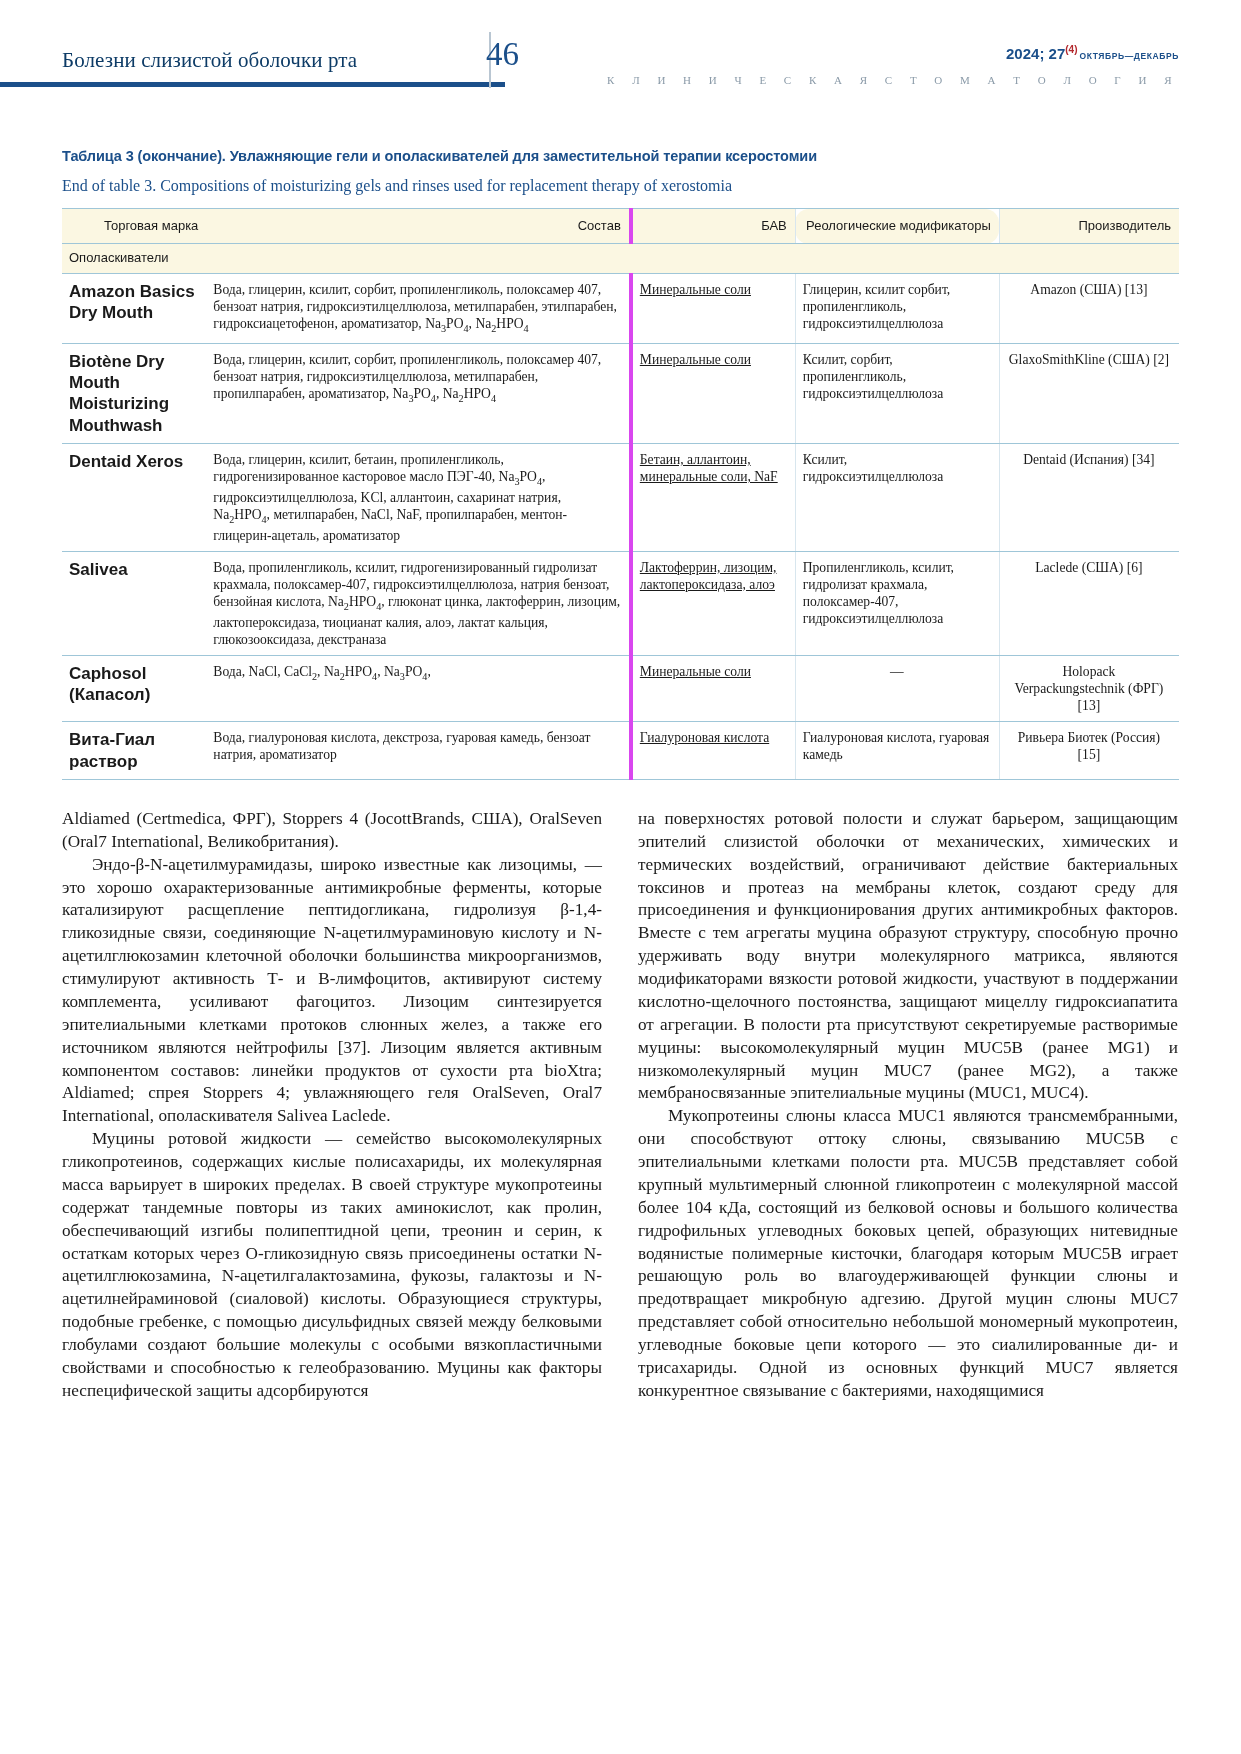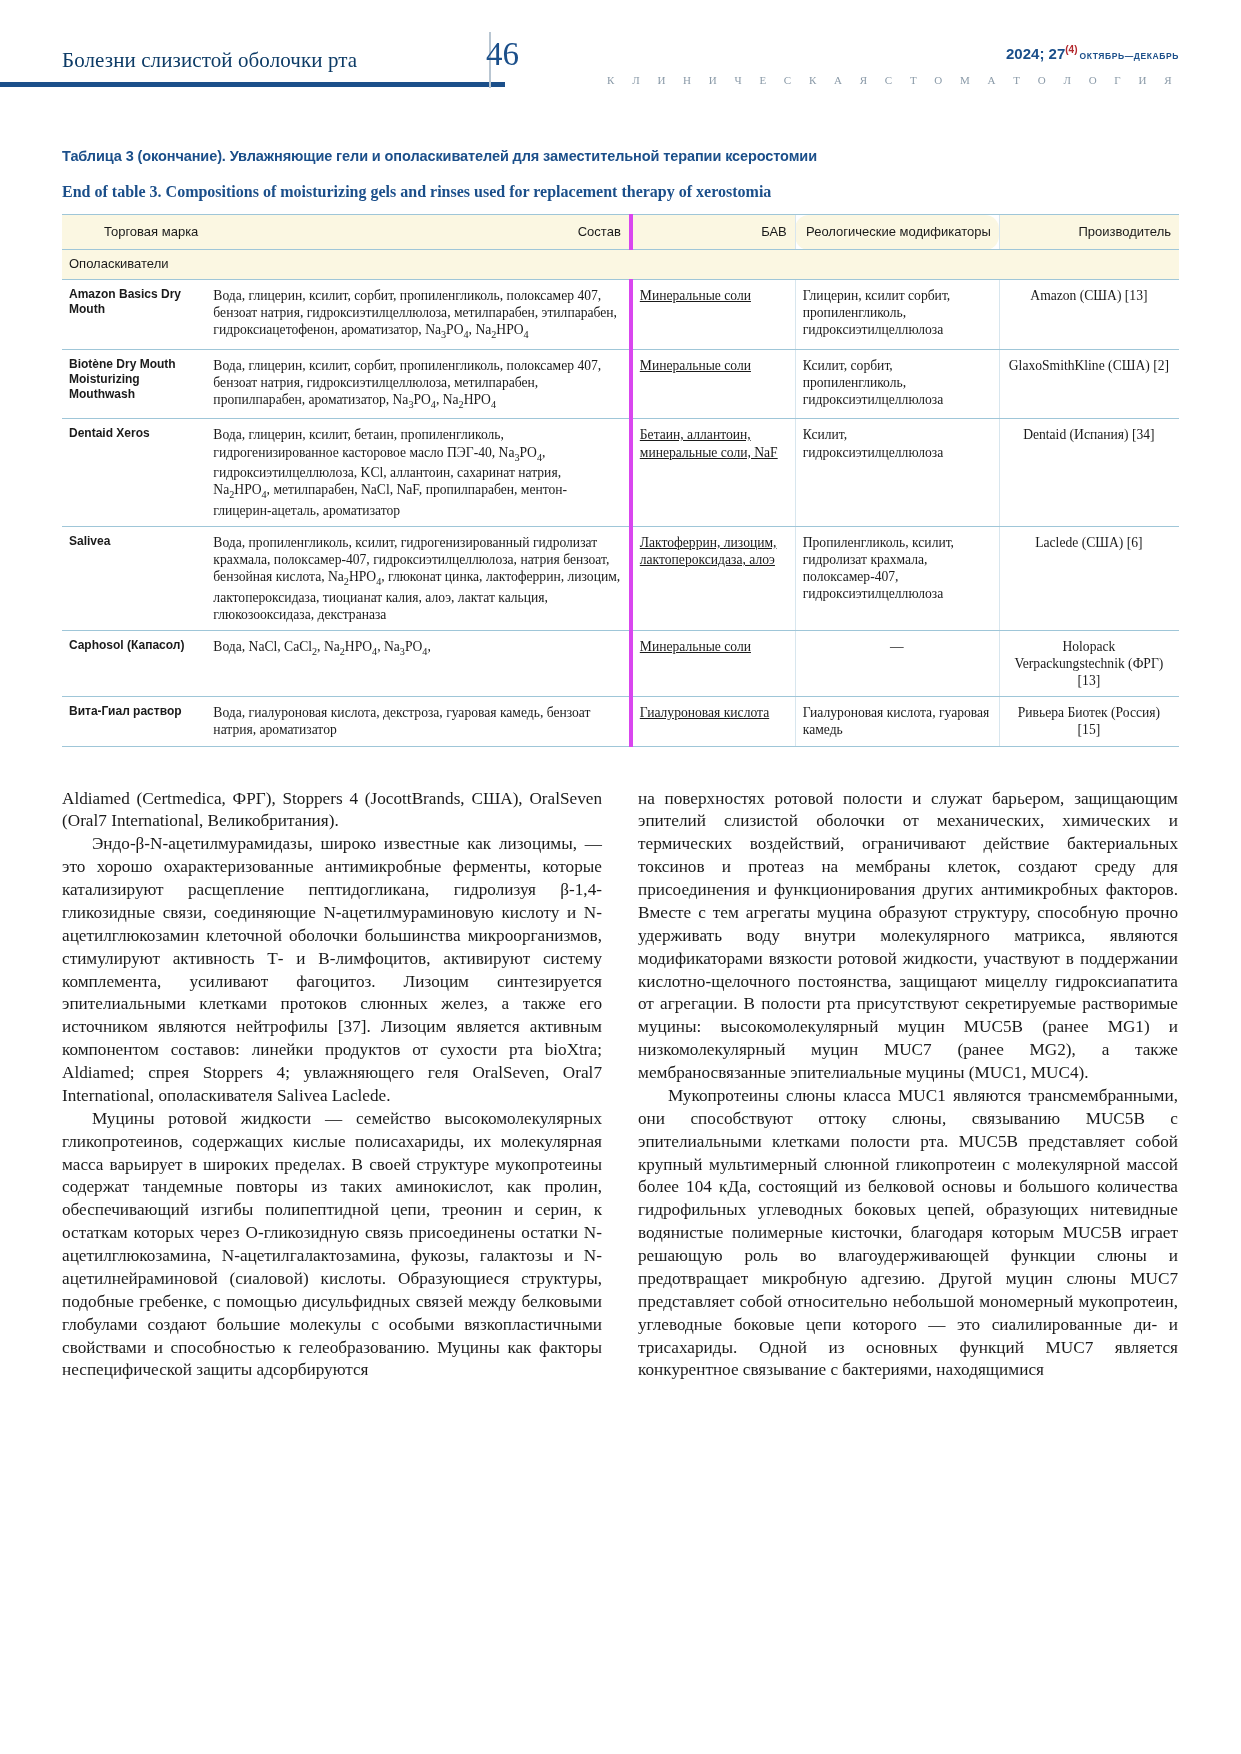--- a/index.html
+++ b/index.html
@@ -98,25 +98,24 @@
   
   .tbl-caption-ru {
     margin-top: 40px;
     font-family: "Liberation Sans", sans-serif;
     font-size: 14.5px;
     font-weight: bold;
     color: #1b4f8a;
     letter-spacing: -0.1px;
   }
   .tbl-caption-en {
-    margin-top: 19px;
+    margin-top: 13px;
     font-size: 16px;
     color: #1b4f8a;
     font-family: "Liberation Serif", serif;
-    font-weight: bold;
   }
 
   
   table.comp {
     margin-top: 13px;
     width: 1117px;
     border-collapse: collapse;
     font-family: "Liberation Serif", serif;
     font-size: 13.6px;
     line-height: 1.26;
@@ -139,41 +138,41 @@
   }
   table.comp tr.section td {
     background: #fbf7e2;
     font-family: "Liberation Sans", sans-serif;
     font-size: 13px;
     padding-top: 6px;
     padding-bottom: 6px;
   }
   td.brand {
     font-family: "Liberation Sans", sans-serif;
-    font-size: 12px;
+    font-size: 17px;
     font-weight: bold;
     width: 118px;
     vertical-align: middle;
   }
   td.composition { width: 374px; }
   td.bav { width: 134px; vertical-align: middle; text-decoration: underline; }
   td.rheo { width: 172px; vertical-align: middle; }
   td.maker { width: 150px; text-align: center; vertical-align: middle; }
   .dash { text-align: center; }
 
   
   table.comp td.bav, table.comp th.bav { border-left: 4px solid #d946ef; }
   table.comp td.rheo, table.comp th.rheo { border-left: 1px solid #d8e6ee; border-radius: 14px; }
   table.comp td.maker, table.comp th.maker { border-left: 1px solid #d8e6ee; }
 
   sub { font-size: 75%; }
 
   
   .columns {
-    margin-top: 41px;
+    margin-top: 28px;
     display: flex;
     gap: 36px;
     width: 1117px;
   }
   .col {
     width: 540px;
     font-size: 17.2px;
     line-height: 1.33;
     text-align: justify;
     font-family: "Liberation Serif", serif;

